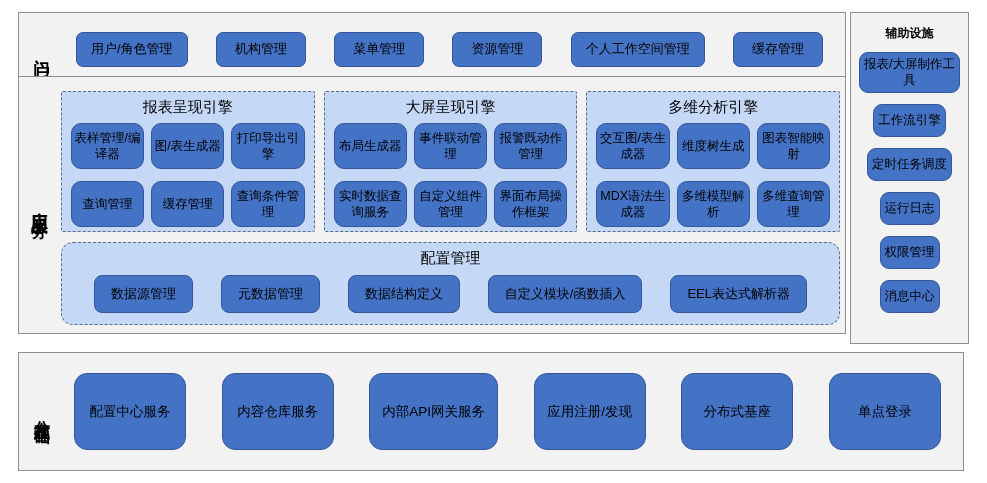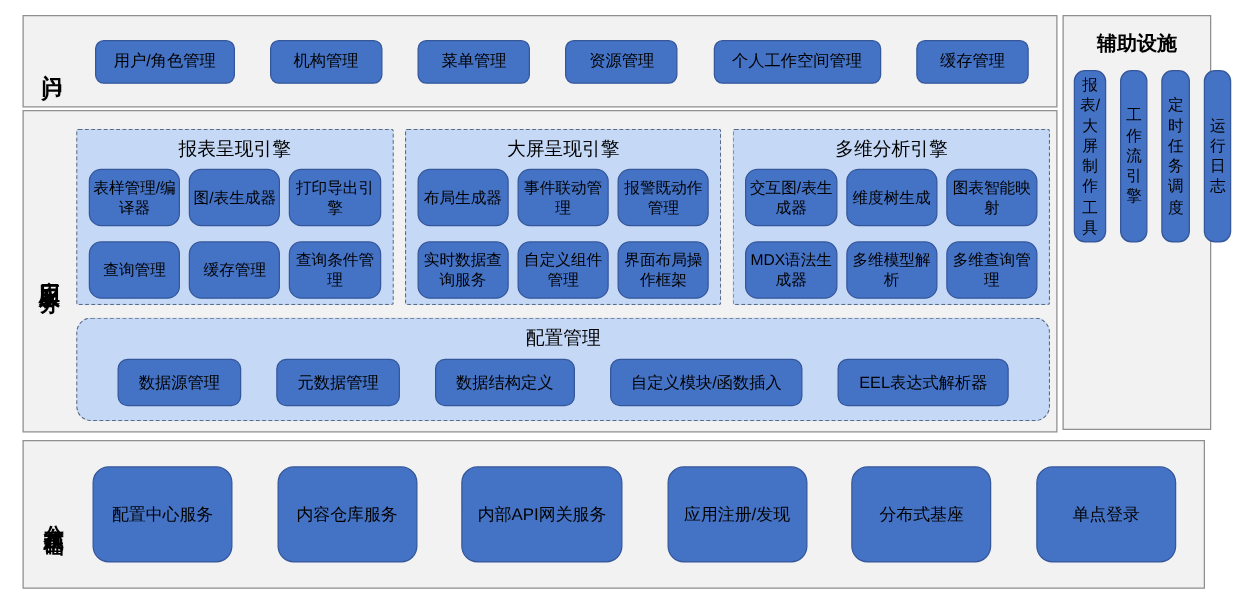--- a/index.html
+++ b/index.html
@@ -19,21 +19,21 @@
     box-sizing:border-box; line-height:1.3;
   }
 
   
   #portal { left:18px; top:12px; width:828px; height:74px; display:flex; align-items:center; }
   #portal .v-label { margin-left:14px; }
   .portal-row { flex:1; display:flex; justify-content:space-between; align-items:center; margin:0 22px 0 26px; gap:14px; }
   .portal-btn { height:35px; min-width:90px; border-radius:7px; font-size:13px; padding:0 14px; flex:0 1 auto; }
 
   
-  #app { left:18px; top:88px; width:828px; height:258px; display:flex; align-items:stretch; }
+  #app { left:18px; top:76px; width:828px; height:258px; display:flex; align-items:stretch; }
   #app .v-label { align-self:center; margin-left:12px; }
   .app-content { flex:1; padding:14px 5px 8px 13px; display:flex; flex-direction:column; box-sizing:border-box; }
   .engines-row { display:flex; gap:9px; }
   .engine {
     flex:1; background:#c5d9f7; border:1.5px dashed #5b6b84; border-radius:2px;
     height:141px; box-sizing:border-box;
   }
   .engine-title { text-align:center; font-size:15px; color:#000; padding:6px 0 4px; }
   .engine-grid { display:grid; grid-template-columns:repeat(3,1fr); gap:12px 7px; padding:2px 9px 0; }
   .engine-btn { height:46px; border-radius:10px; font-size:12.5px; padding:1px 2px; }
@@ -44,22 +44,22 @@
   .config-btn { height:38px; border-radius:8px; font-size:13px; padding:0 16px; }
 
   
   #dist { left:18px; top:352px; width:946px; height:119px; display:flex; align-items:center; }
   #dist .v-label { margin-left:15px; font-size:16px; letter-spacing:2px; }
   .dist-row { flex:1; display:flex; justify-content:space-between; align-items:flex-end; padding:0 22px 0 24px; gap:16px; }
   .dist-btn { min-width:112px; height:77px; border-radius:13px; font-size:13.5px; padding:0 12px; }
 
   
   #aux { left:850px; top:12px; width:119px; height:332px; }
-  .aux-title { text-align:center; font-weight:bold; font-size:16px; color:#000; padding:12px 0 7px; }
-  .aux-col { display:flex; flex-direction:row; gap:11px; padding:3px 8px; }
+  .aux-title { text-align:center; font-weight:bold; font-size:12px; color:#000; padding:12px 0 7px; }
+  .aux-col { display:flex; flex-direction:column; gap:11px; padding:3px 8px;align-items:center; }
   .aux-btn { min-height:33px; border-radius:9px; font-size:12.5px; padding:3px 4px; }
 </style>
 </head>
 <body>
 
 <div class="canvas">
 
   <div class="section" id="portal">
     <div class="v-label">门户</div>
     <div class="portal-row">

